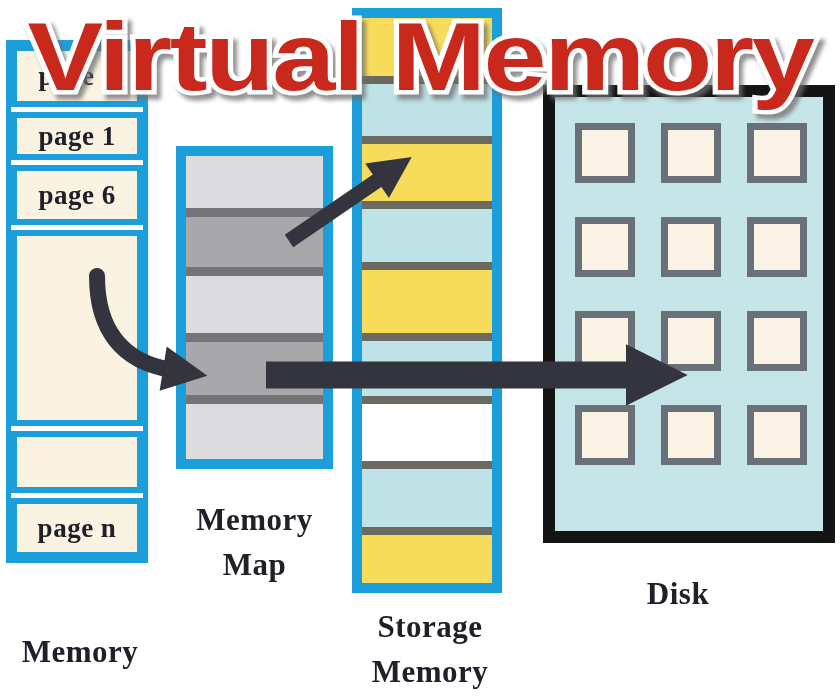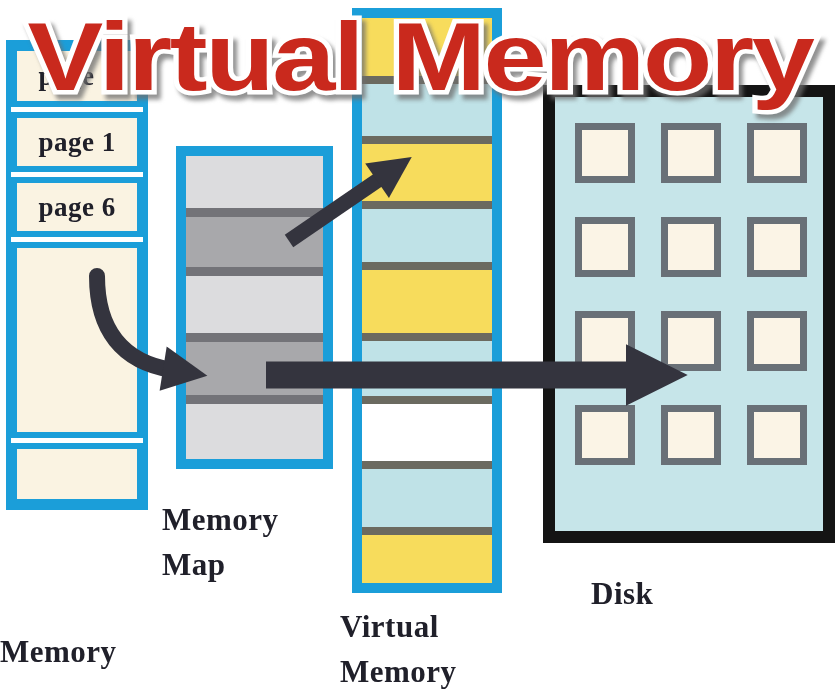--- a/index.html
+++ b/index.html
@@ -49,27 +49,27 @@
     display:grid;grid-template-columns:repeat(3,60px);grid-auto-rows:60px;
     column-gap:26px;row-gap:34px;
   }
   .disk-square{
     box-sizing:border-box;width:60px;height:60px;
     border:7px solid var(--sq);background:#fbf4e6;
   }
 
   
   .diagram-label{
-    position:absolute;z-index:2;font-weight:bold;
+    position:absolute;z-index:2;text-align:center;font-weight:bold;
     font-size:31px;line-height:1.45;color:var(--ink);letter-spacing:0.5px;
   }
   #vm-label{left:0;top:585px;width:160px;}
   #mm-label{left:162px;top:498px;width:185px;}
   #pm-label{left:340px;top:605px;width:180px;}
-  #disk-label{left:591px;top:572px;width:230px;}
+  #disk-label{left:563px;top:572px;width:230px;}
 
   
   #arrows-svg{position:absolute;left:0;top:0;z-index:5;pointer-events:none;}
   #arrows-svg .arrow{stroke:var(--arrow);fill:none;}
   #arrows-svg .ah{fill:var(--arrow);}
   #title-svg{position:absolute;left:0;top:0;z-index:6;pointer-events:none;}
   #title-text{
     fill:var(--red);stroke:#ffffff;stroke-width:9px;paint-order:stroke;
     font-family:"Liberation Sans", sans-serif;font-weight:bold;font-size:97px;
     letter-spacing:-2px;
@@ -79,28 +79,31 @@
 </head>
 <body>
 
 <div id="diagram-canvas">
 
   <div id="vm-box">
     <div id="vm-cells" style="display: flex; flex-direction: column; gap: 5px;">
         <div class="vm-cell" style="height: 62px;">
           <span class="page-label">page 0</span>
         </div>
-        <div class="vm-cell" style="height: 60px; text-align: right;">
+        <div class="vm-cell" style="height: 48px; text-align: right;">
           <span class="page-label">page 1</span>
         </div>
         <div class="vm-cell" style="height: 60px;">
           <span class="page-label">page 6</span>
         </div>
         <div class="vm-cell" style="height: 196px;"></div>
         <div class="vm-cell" style="height: 62px;"></div>
+        <div class="vm-cell" style="height: 60px;">
+          <span class="page-label">page n</span>
+        </div>
       </div>
   </div>
 
   <div id="mm-box">
     <div id="mm-stripes">
         <div class="stripe" style="height: 52px; background: rgb(220, 220, 222);"></div>
         <div class="stripe-sep" style="height: 9px; background: rgb(115, 115, 120);"></div>
         <div class="stripe" style="height: 50px; background: rgb(168, 168, 171);"></div>
         <div class="stripe-sep" style="height: 9px; background: rgb(115, 115, 120);"></div>
         <div class="stripe" style="height: 57px; background: rgb(220, 220, 222);"></div>
@@ -152,21 +155,21 @@
 
   <div class="diagram-label" id="vm-label">
     <br>
     <span>Memory</span>
   </div>
   <div class="diagram-label" id="mm-label">
     <span>Memory</span><br>
     <span>Map</span>
   </div>
   <div class="diagram-label" id="pm-label">
-    <span>Virtual</span><br>
+    <span>Storage</span><br>
     <span>Memory</span>
   </div>
   <div class="diagram-label" id="disk-label">
     <span>Disk</span><br>
   </div>
 
   <svg id="arrows-svg" width="840" height="700" viewBox="0 0 840 700">
     <defs>
       <marker id="ah" viewBox="0 0 10 10" refX="2" refY="5" markerWidth="3" markerHeight="2.8" orient="auto">
         <path d="M0,0 L10,5 L0,10 z" class="ah"></path>

